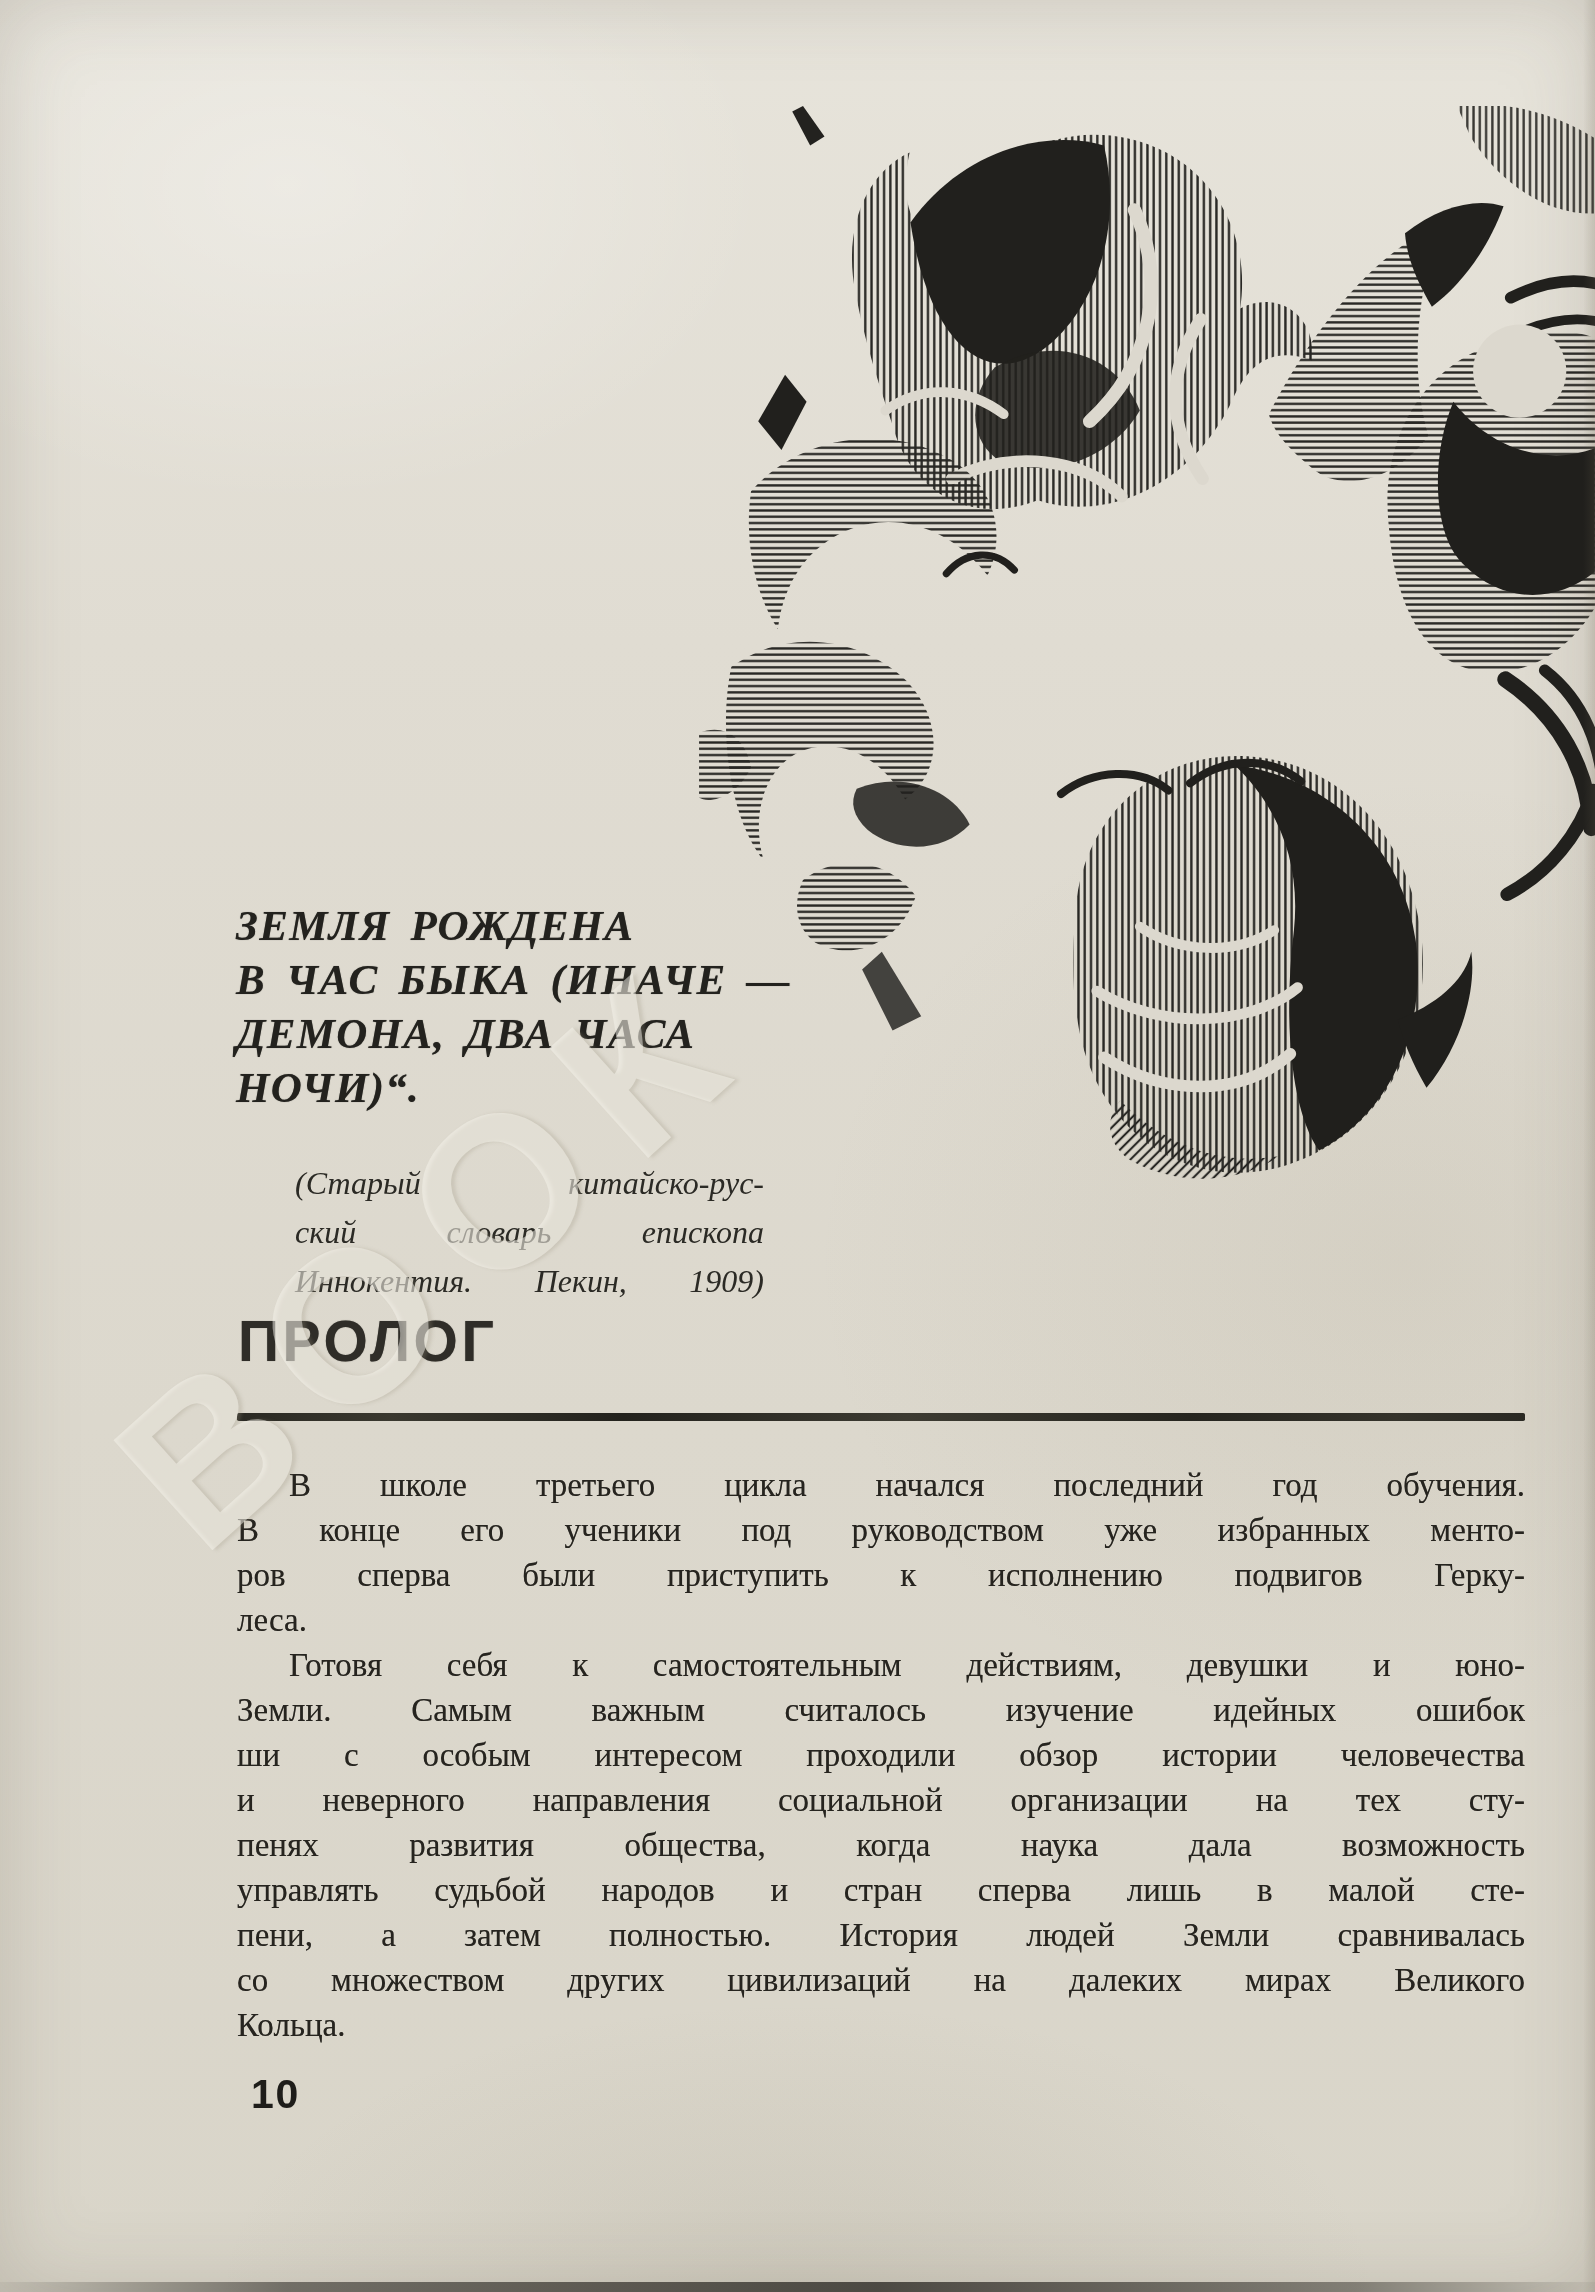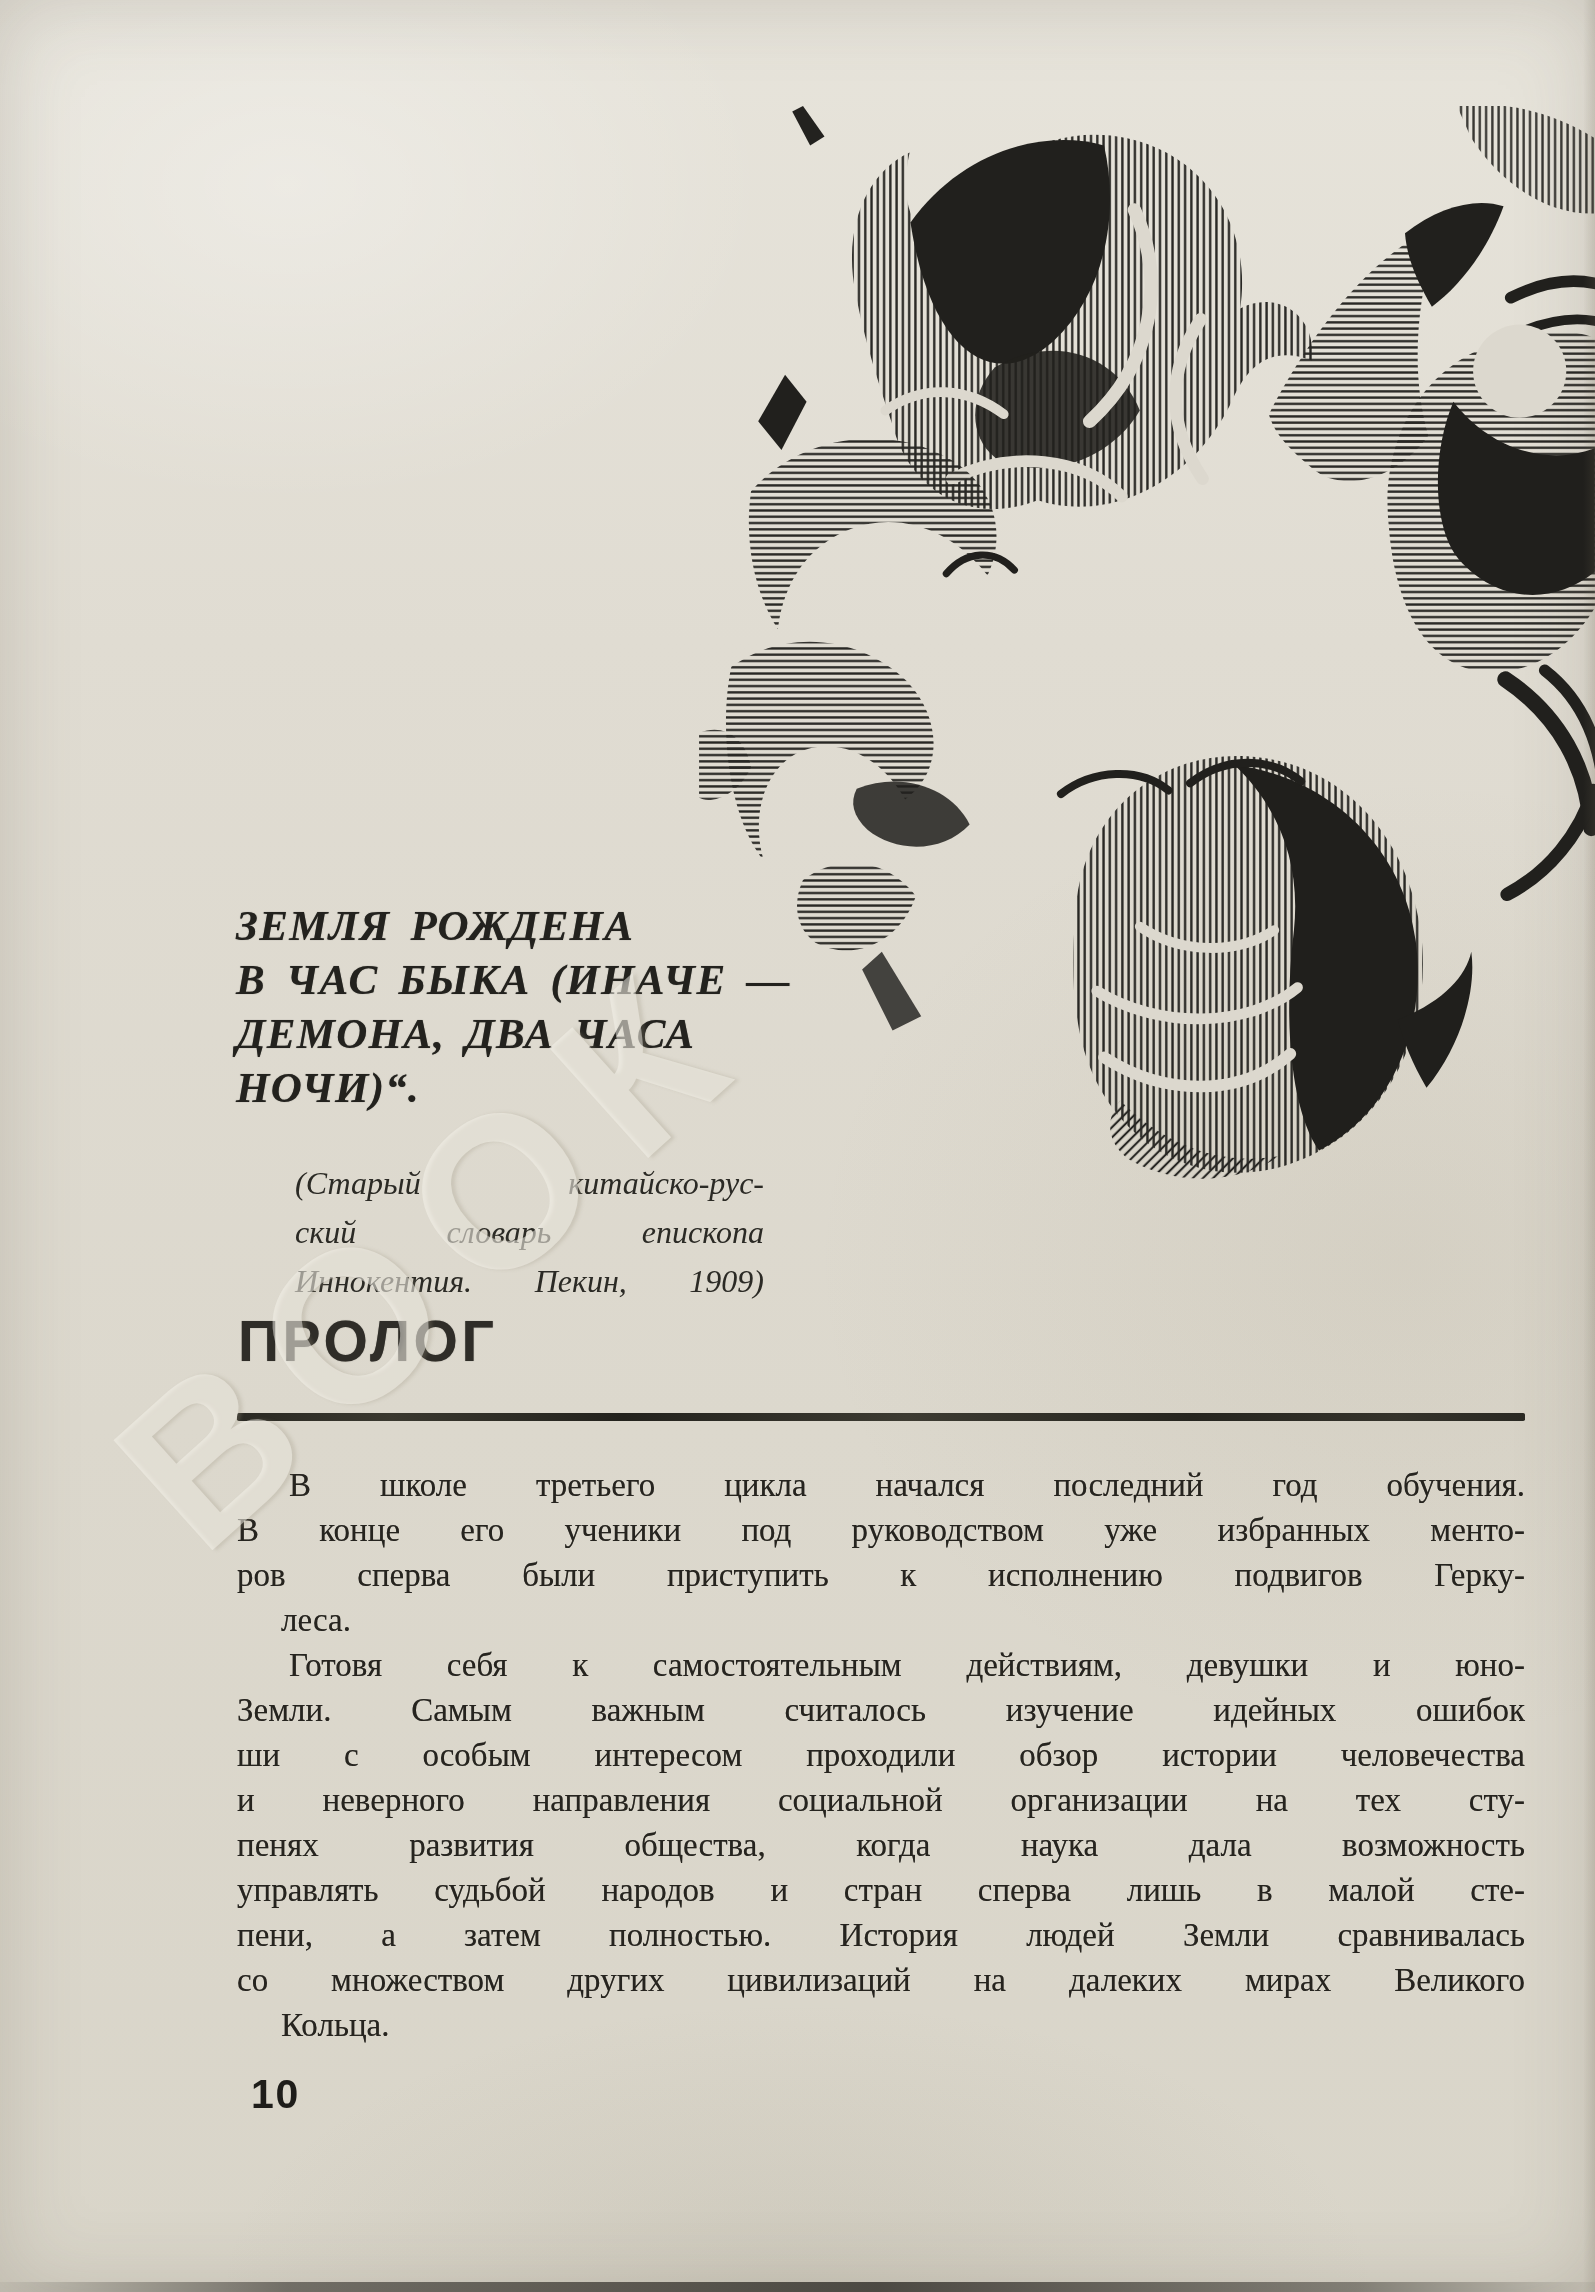--- a/index.html
+++ b/index.html
@@ -64,21 +64,21 @@
 
   
   .bodytext{
     position:absolute;left:237px;top:1463px;width:1288px;
     font:400 33px/45px "Liberation Serif", serif;
     color:#26241f;
     text-shadow:0 0 0.5px rgba(38,36,31,.5);
   }
   .bodytext .bline{text-align:justify;text-align-last:justify;}
   .bodytext .bline.ind{padding-left:52px;}
-  .bodytext .bline.fin{text-align-last:left;margin-left:44px;}
+  .bodytext .bline.fin{text-align-last:left;}
 
   
   .pagenum{
     position:absolute;left:251px;top:2074px;
     font:700 41px/41px "Liberation Sans", sans-serif;
     color:#1e1d1a;letter-spacing:1.8px;
   }
 
   
   .watermark{

